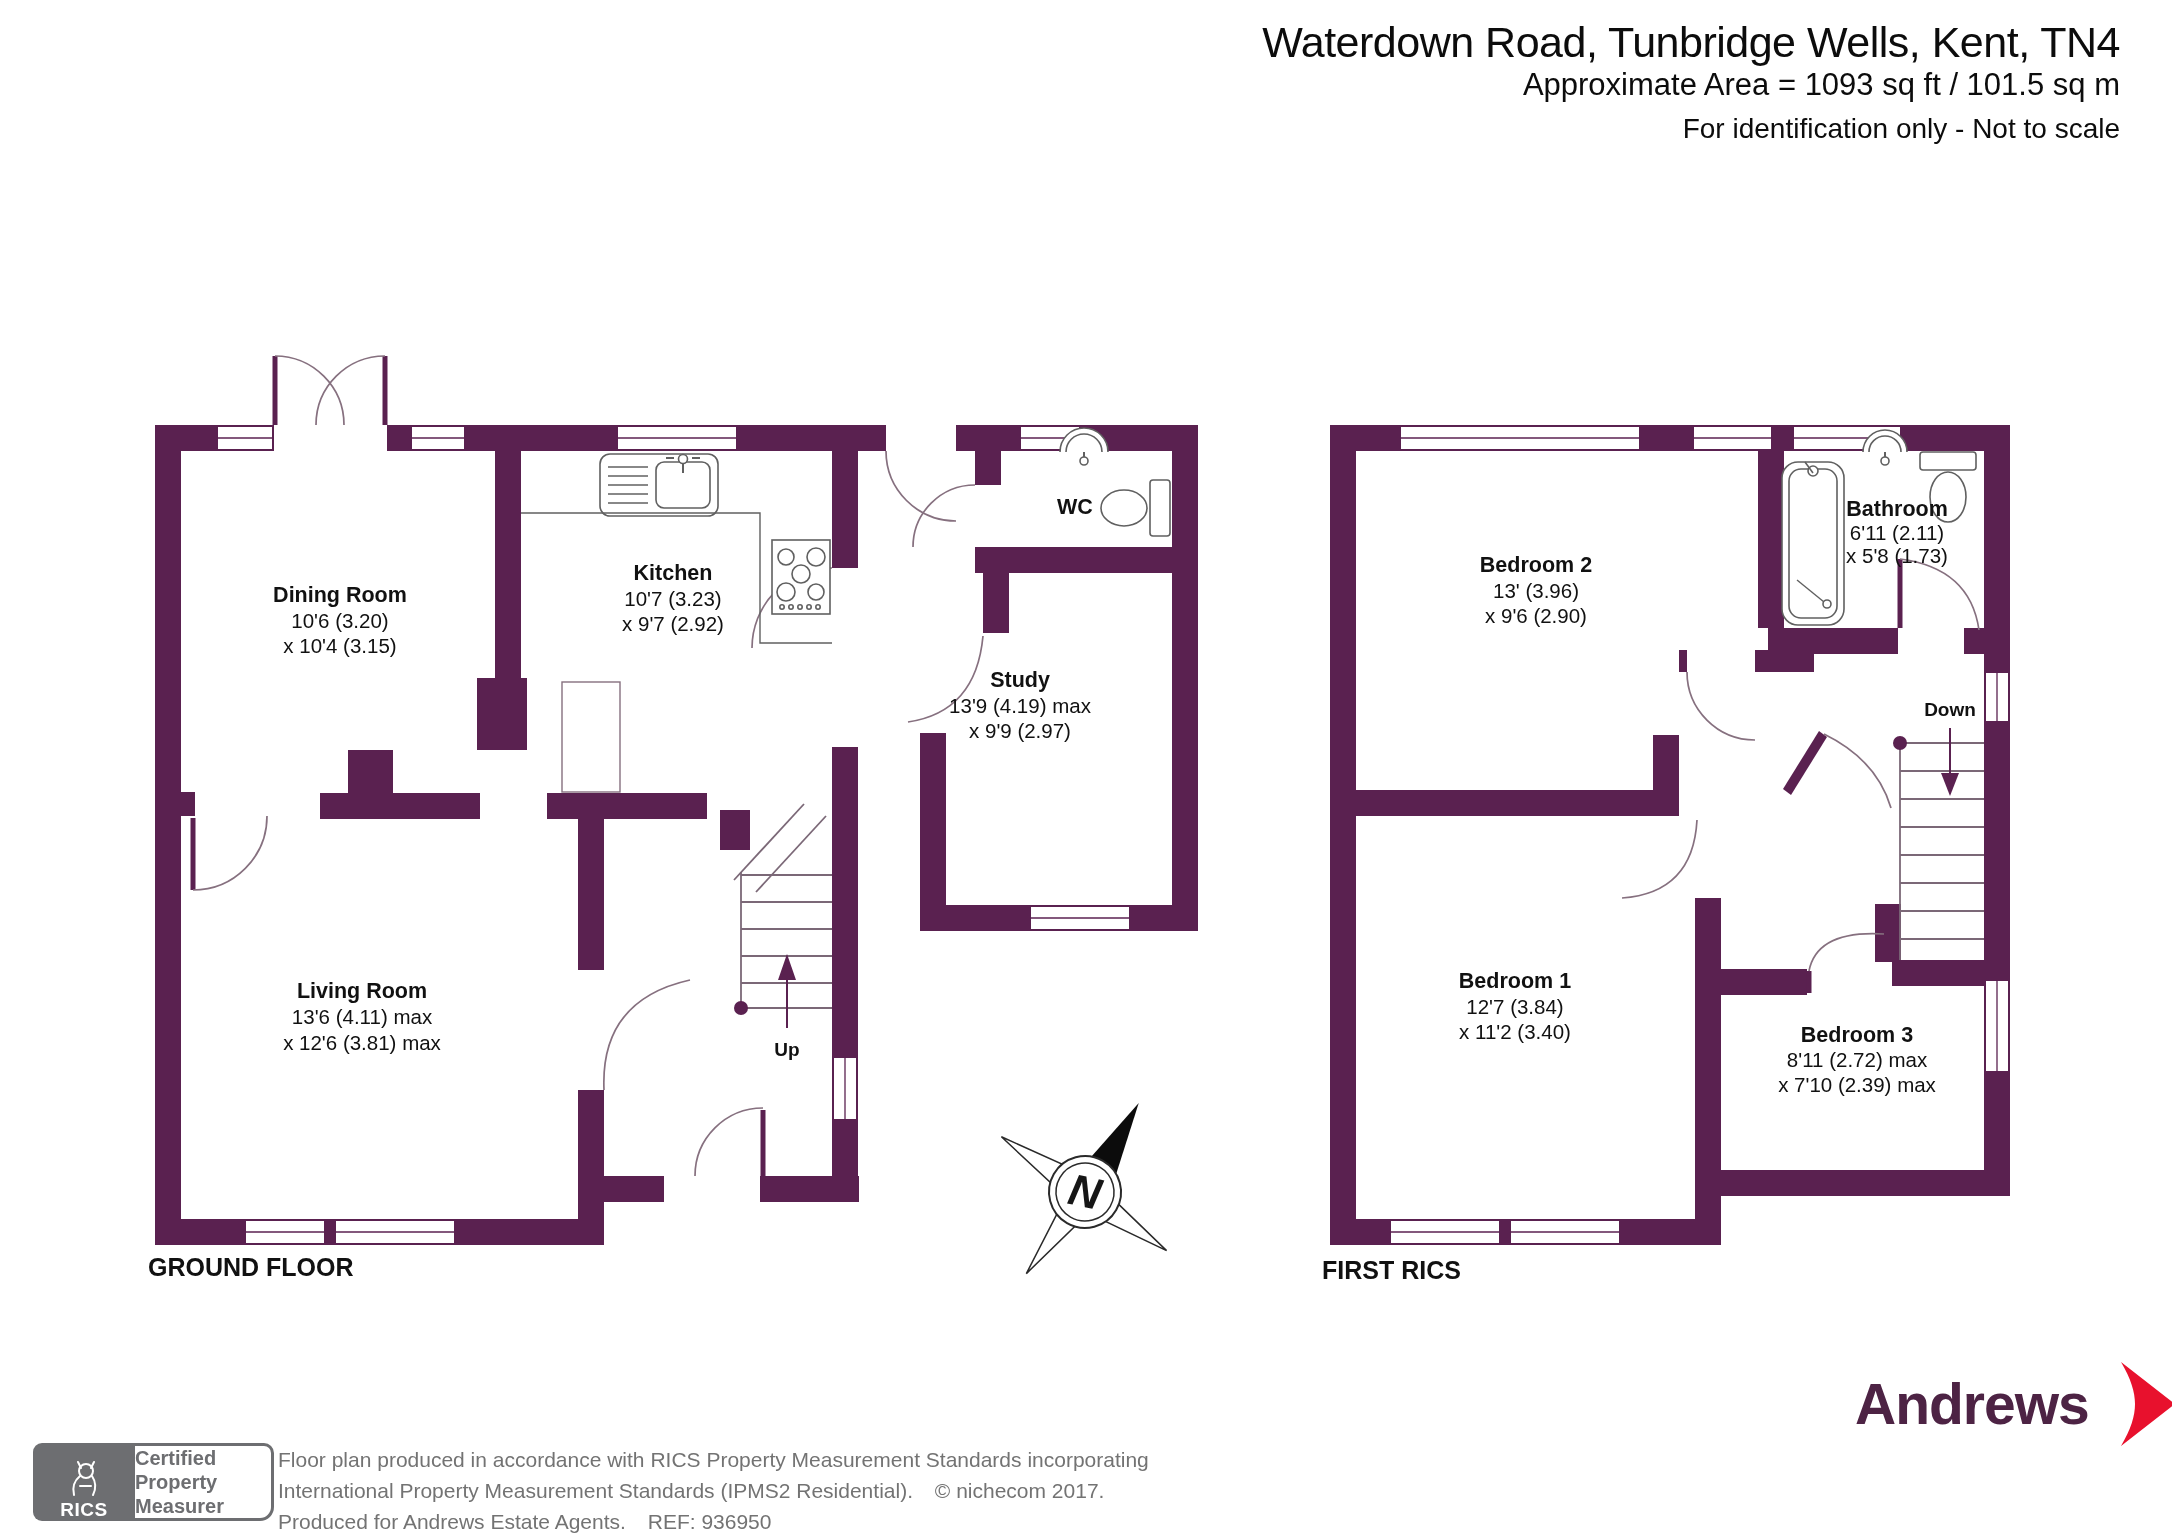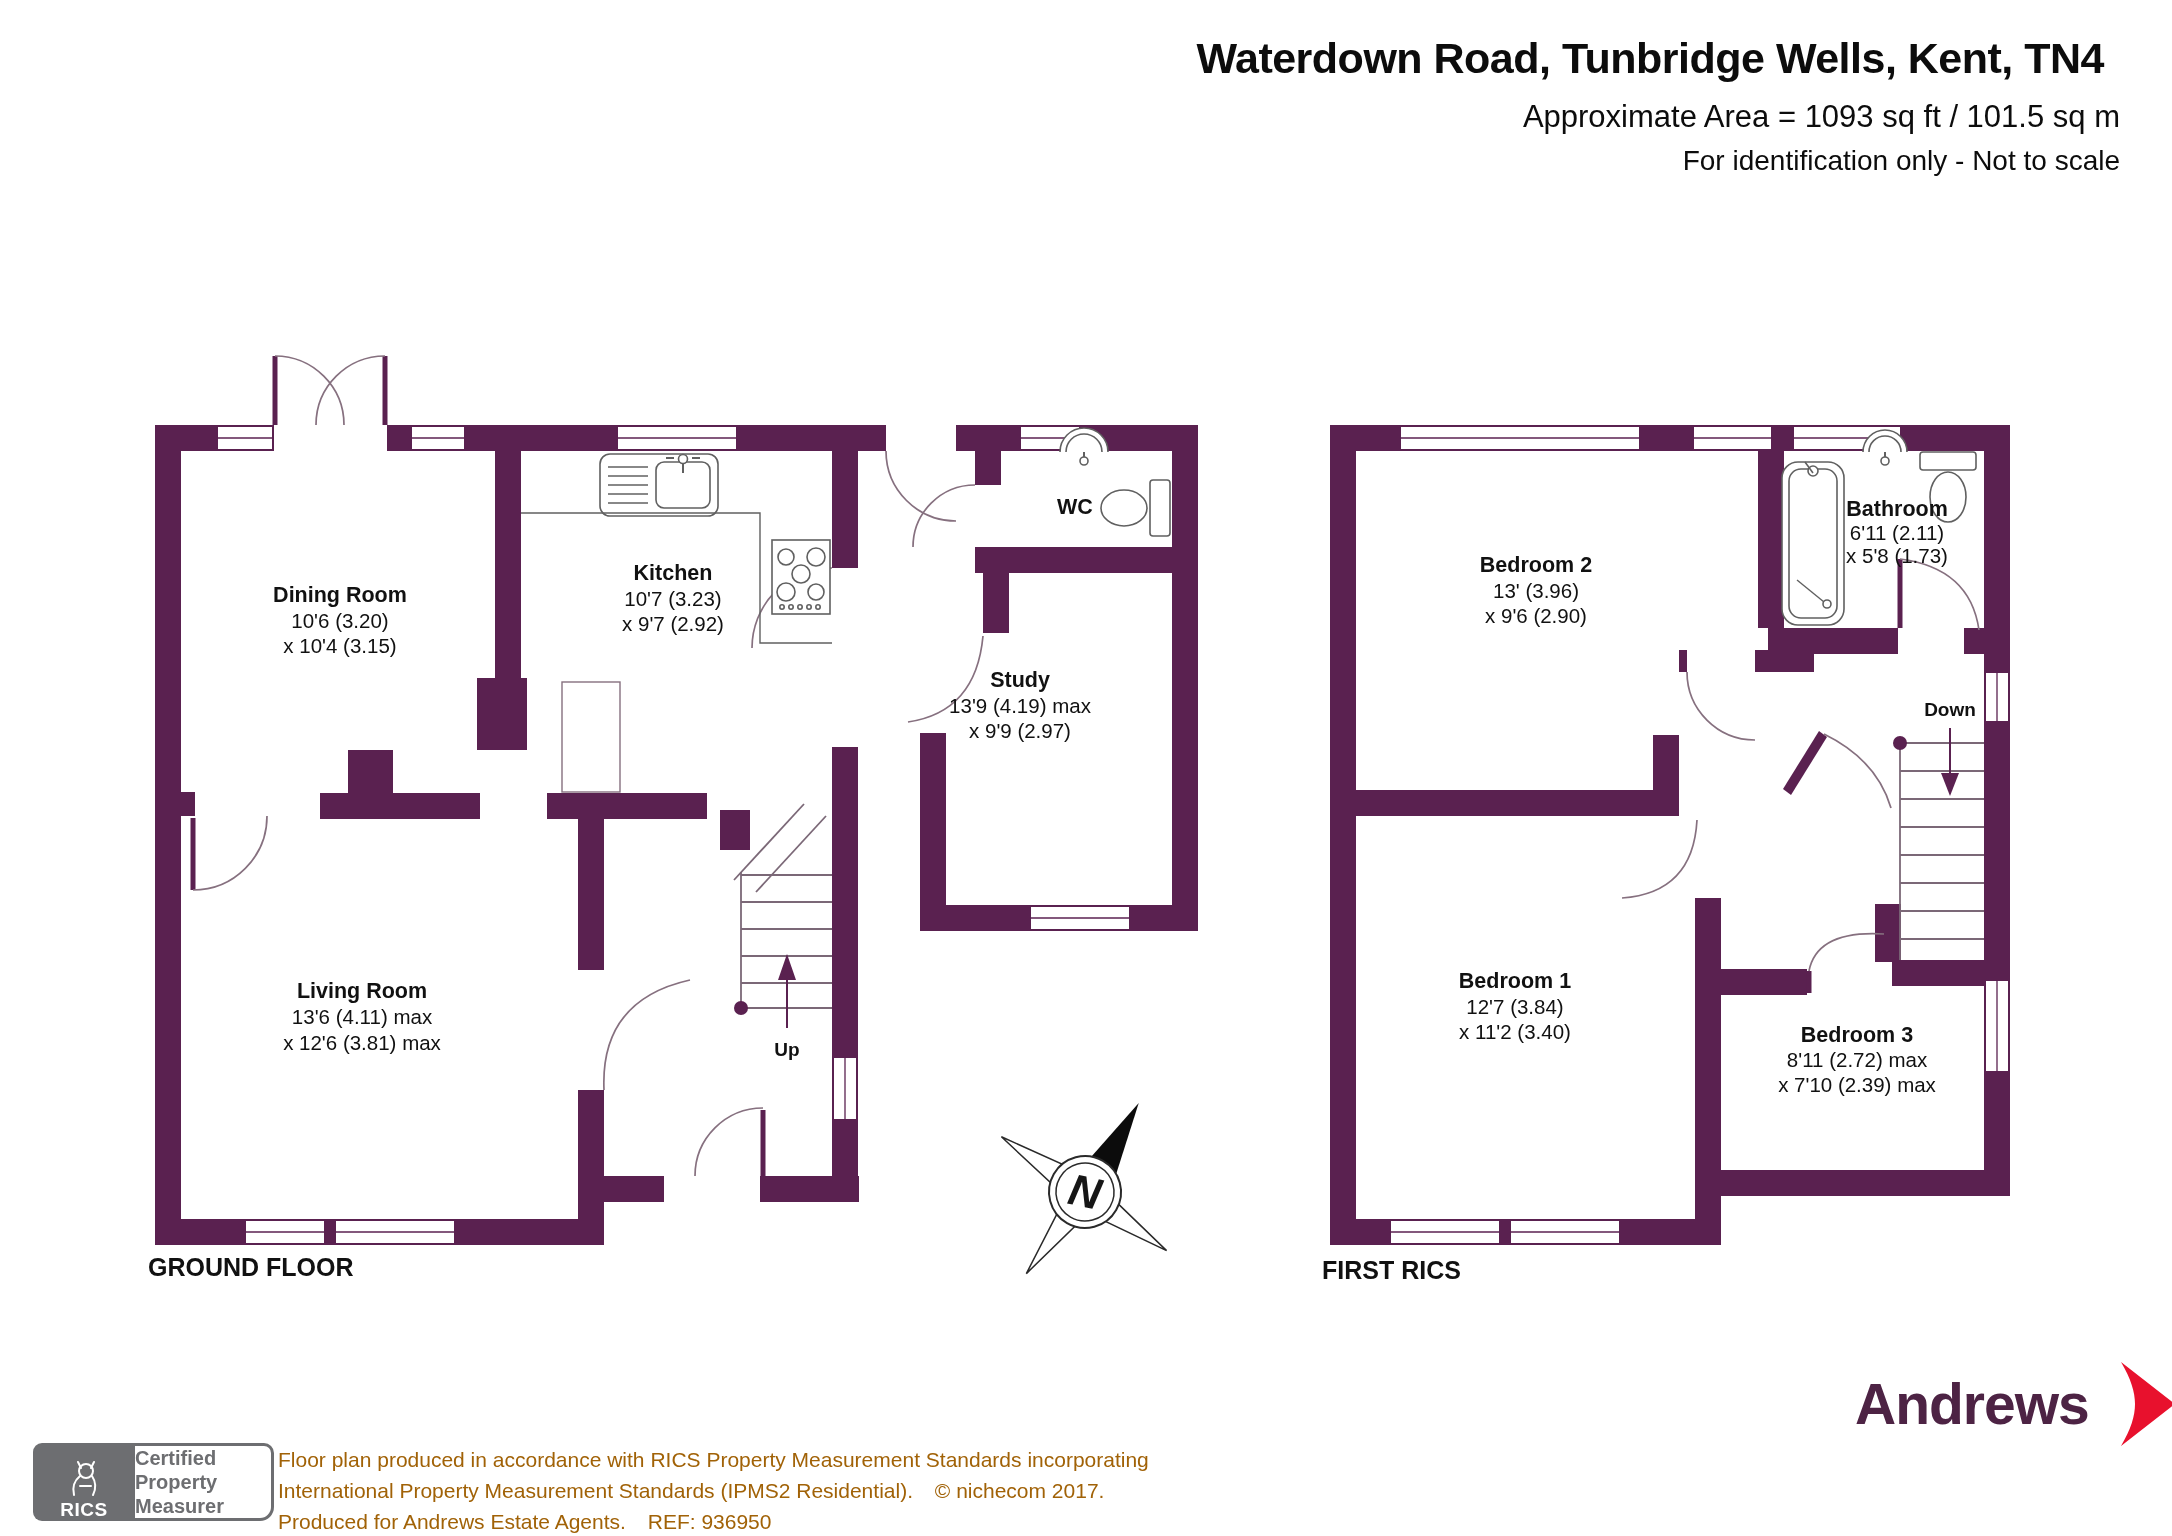--- a/index.html
+++ b/index.html
@@ -1,21 +1,21 @@
 <!DOCTYPE html>
 <html><head>
 <meta charset="utf-8">
 <style>
   html,body{margin:0;padding:0;background:#fff;}
   #page{position:relative;width:2172px;height:1536px;background:#fff;overflow:hidden;
         font-family:"Liberation Sans",sans-serif;color:#111;}
 
   
   .header{position:absolute;top:18px;right:52px;text-align:right;}
-  .header h1{margin:16px;font-size:43px;font-weight:bold;letter-spacing:-0.5px;color:#0c0c0c;}
+  .header h1{margin:0;font-size:43px;font-weight:normal;letter-spacing:-0.5px;color:#0c0c0c;}
   .header .area{font-size:31px;color:#0c0c0c;}
   .header .note{margin-top:10px;font-size:28px;color:#0c0c0c;}
 
   
   .plan{position:absolute;}
   #plan-ground{left:100px;top:340px;}
   #plan-first{left:1300px;top:340px;}
   .room-name{font:bold 21.5px "Liberation Sans",sans-serif;fill:#111;text-anchor:middle;}
   .room-dim{font:20.5px "Liberation Sans",sans-serif;fill:#111;text-anchor:middle;}
   .stair-label{font:bold 19px "Liberation Sans",sans-serif;fill:#111;text-anchor:middle;}
@@ -32,21 +32,21 @@
   #label-first{left:1322px;top:1256px;}
 
   
   .rics{position:absolute;left:33px;top:1443px;display:flex;height:78px;}
   .rics-dark{width:102px;background:#6d6e71;border-radius:9px 0 0 9px;display:flex;flex-direction:column;
              align-items:center;justify-content:flex-end;}
   .rics-dark .brand{color:#fff;font-weight:bold;font-size:19px;letter-spacing:0.5px;}
   .rics-cert{width:136px;border:3px solid #6d6e71;border-left:none;border-radius:0 10px 14px 0;background:#fff;
              display:flex;flex-direction:column;justify-content:center;padding-left:0;}
   .rics-cert div{font-weight:bold;font-size:20px;line-height:24px;color:#6d6e71;}
-  .disclaimer{position:absolute;left:278px;top:1444px;font-size:21px;line-height:31px;color:#a16207;}
+  .disclaimer{position:absolute;left:278px;top:1444px;font-size:21px;line-height:31px;color:#737373;}
   .disclaimer .sp{margin-left:16px;}
   .andrews{position:absolute;left:1855px;top:1360px;display:flex;align-items:center;gap:30px;}
   .andrews .brand{font-size:57px;font-weight:bold;color:#4d2344;letter-spacing:-1px;}
 </style>
 </head>
 <body>
 
 <div id="page">
 
   <div class="header">

